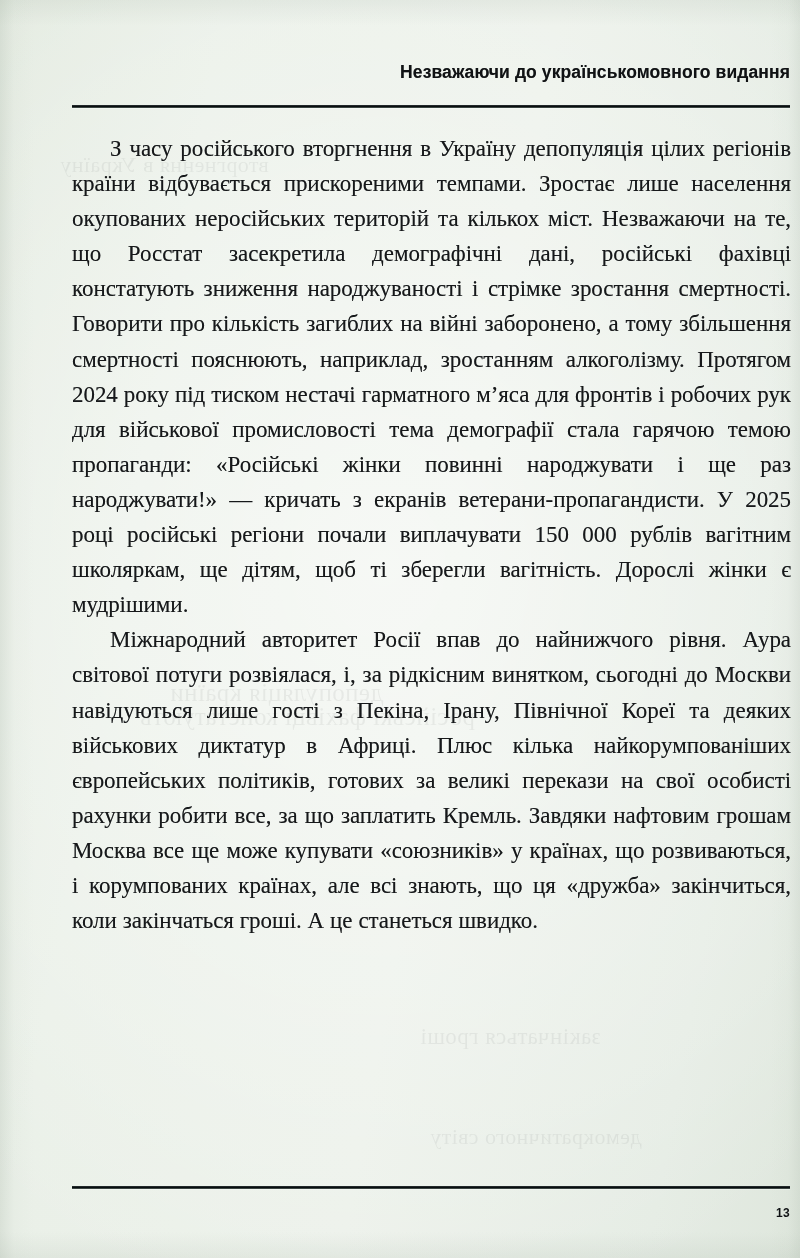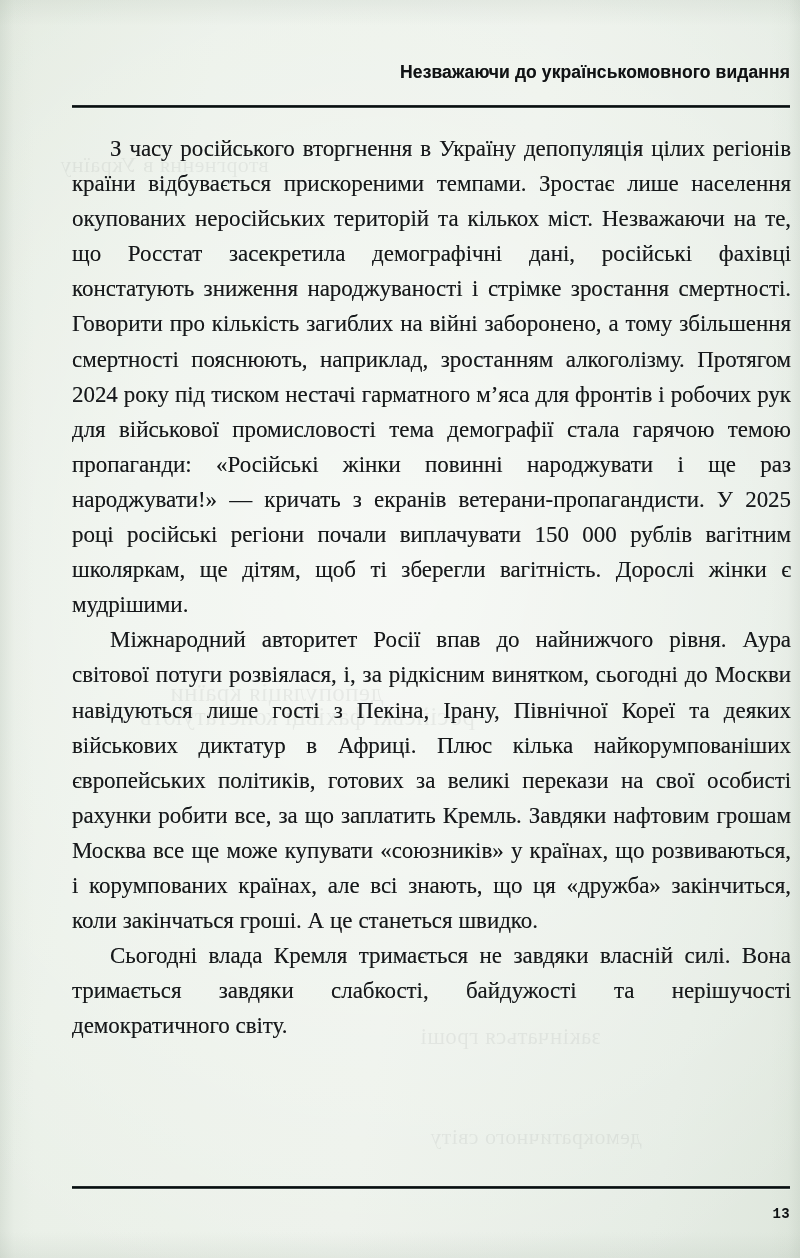--- a/index.html
+++ b/index.html
@@ -116,23 +116,23 @@
   .st-4 { top: 1120px; left: 430px; font-size: 22px; }
   .st-5 { top: 148px;  left: 60px;  font-size: 22px; }
 
   
   .folio {
     position: absolute;
     top: 1206px;
     left: 72px;
     width: 718px;
     text-align: right;
-    font-family: Liberation Mono, monospace;
+    font-family: Liberation Sans, sans-serif;
     font-weight: 700;
-    font-size: 14px;
+    font-size: 12px;
     color: #0e1113;
     letter-spacing: 0.3px;
   }
 </style>
 </head>
 <body>
 
 <div class="page"></div>
 
 <div class="showthrough st-5">вторгнення в Україну</div>
@@ -141,18 +141,17 @@
 <div class="showthrough st-3">закінчаться гроші</div>
 <div class="showthrough st-4">демократичного світу</div>
 
 <div class="running-head">Незважаючи до українськомовного видання</div>
 
 <div class="rule rule-top"></div>
 
 <div class="body-text">
   <p>З часу російського вторгнення в Україну депопуляція цілих регіонів країни відбувається прискореними темпами. Зростає лише населення окупованих неросійських територій та кількох міст. Незважаючи на те, що Росстат засекретила демографічні дані, російські фахівці констатують зниження народжуваності і стрімке зростання смертності. Говорити про кількість загиблих на війні заборонено, а тому збільшення смертності пояснюють, наприклад, зростанням алкоголізму. Протягом 2024 року під тиском нестачі гарматного м’яса для фронтів і робочих рук для військової промисловості тема демографії стала гарячою темою пропаганди: «Російські жінки повинні народжувати і ще раз народжувати!» — кричать з екранів ветерани-пропагандисти. У 2025 році російські регіони почали виплачувати 150 000 рублів вагітним школяркам, ще дітям, щоб ті зберегли вагітність. Дорослі жінки є мудрішими.</p>
   <p>Міжнародний авторитет Росії впав до найнижчого рівня. Аура світової потуги розвіялася, і, за рідкісним винятком, сьогодні до Москви навідуються лише гості з Пекіна, Ірану, Північної Кореї та деяких військових диктатур в Африці. Плюс кілька найкорумпованіших європейських політиків, готових за великі перекази на свої особисті рахунки робити все, за що заплатить Кремль. Завдяки нафтовим грошам Москва все ще може купувати «союзників» у країнах, що розвиваються, і корумпованих країнах, але всі знають, що ця «дружба» закінчиться, коли закінчаться гроші. А це станеться швидко.</p>
-  <p>Сьогодні влада Кремля тримається не завдяки власній силі. Вона тримається завдяки слабкості, байдужості та нерішучості демократичного світу.</p>
 </div>
 
 <div class="rule rule-bottom"></div>
 
 <div class="folio">13</div>
 
 </body></html>

